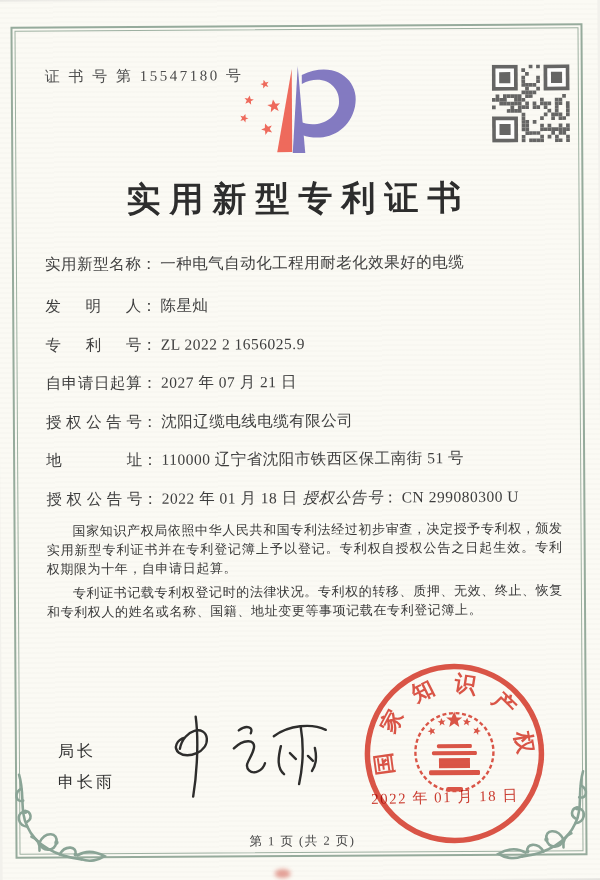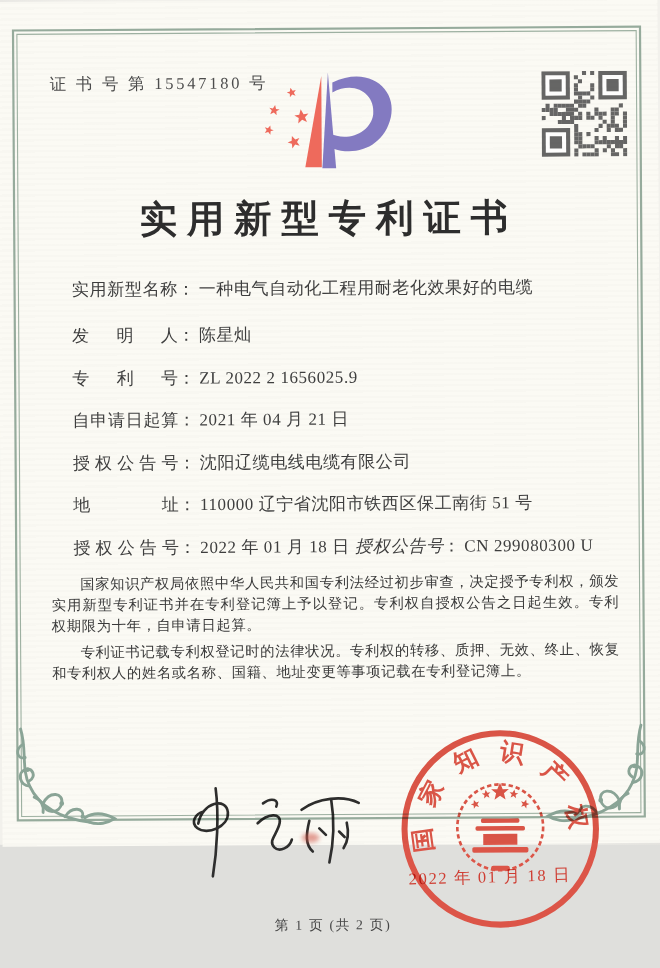--- a/index.html
+++ b/index.html
@@ -1,35 +1,35 @@
 <!DOCTYPE html>
 <html><head>
 <meta charset="utf-8">
 <style>
   html,body{margin:0;padding:0;}
   body{width:600px;height:880px;overflow:hidden;background:#dfdfdc;
        font-family:"Liberation Serif","DejaVu Serif",serif;}
-  .photo{position:relative;width:600px;height:768px;
+  .photo{position:relative;width:600px;height:880px;
          background:linear-gradient(135deg,#e9e8e4 0%,#f2f1ec 8%,#f2f1ec 92%,#e4e3df 100%);}
   .sheet{position:absolute;inset:0;background:#fbfaf4;transform:rotate(-0.35deg);
          background-image:repeating-linear-gradient(180deg,rgba(0,0,0,0.012) 0 2px,transparent 2px 5px);}
   .frame{position:absolute;left:13px;right:15px;top:25px;bottom:23px;border:2px solid #96ab9c;}
   .frame-inner{position:absolute;inset:2px;border:1px solid #9db0a1;}
   .ornament{position:absolute;width:96px;height:96px;}
   .orn-bl{left:-6px;bottom:-6px;}
   .orn-br{right:-6px;bottom:-6px;transform:scaleX(-1);}
   .cert-no{position:absolute;left:47px;top:66px;font-size:15px;letter-spacing:2.5px;color:#4c4c4c;}
   .logo{position:absolute;left:236px;top:58px;}
   .qr{position:absolute;left:494px;top:66px;width:78px;height:78px;opacity:.82;}
   .title{position:absolute;left:0;right:0;top:176px;margin:0;text-align:center;
          font-size:34px;font-weight:600;letter-spacing:9px;color:#2d2d2d;}
   .fields{position:absolute;left:46px;right:36px;top:252px;font-size:15.5px;color:#3e3e3e;}
   .frow{position:relative;line-height:22px;margin-bottom:16.5px;white-space:nowrap;}
   .frow.gap{margin-bottom:20px;}
-  .flabel{display:inline-block;width:96px;text-align:justify;text-align-last:justify;vertical-align:top;margin-left:20px;}
+  .flabel{display:inline-block;width:96px;text-align:justify;text-align-last:justify;vertical-align:top;}
   .fcolon{display:inline-block;vertical-align:top;}
   .fvalue{display:inline-block;vertical-align:top;letter-spacing:0.5px;}
   .grant2{position:absolute;left:256px;top:0;}
   .grant2 .flabel{width:80px;font-style:italic;}
   .body{position:absolute;left:46px;right:38px;top:520px;font-size:13px;line-height:1.48;
         color:#3a3a3a;text-align:justify;letter-spacing:0.6px;}
   .body p{margin:0 0 4px 0;text-indent:2em;}
   .director{position:absolute;left:56px;top:734px;font-size:16px;color:#303030;
             line-height:31px;letter-spacing:3px;
             font-family:"Liberation Sans","DejaVu Sans",sans-serif;}
@@ -245,21 +245,21 @@
       <div class="frow">
         <span class="flabel">发明人</span><span class="fcolon">：</span>
         <span class="fvalue">陈星灿</span>
       </div>
       <div class="frow">
         <span class="flabel">专利号</span><span class="fcolon">：</span>
         <span class="fvalue">ZL 2022 2 1656025.9</span>
       </div>
       <div class="frow">
         <span class="flabel">自申请日起算</span><span class="fcolon">：</span>
-        <span class="fvalue">2021 年 04 月 21 日</span>
+        <span class="fvalue">2027 年 07 月 21 日</span>
       </div>
       <div class="frow">
         <span class="flabel">授权公告号</span><span class="fcolon">：</span>
         <span class="fvalue">沈阳辽缆电线电缆有限公司</span>
       </div>
       <div class="frow">
         <span class="flabel">地址</span><span class="fcolon">：</span>
         <span class="fvalue">110000  辽宁省沈阳市铁西区保工南街 51 号</span>
       </div>
       <div class="frow">
@@ -270,20 +270,24 @@
           <span class="fvalue">CN 299080300 U</span>
         </span>
       </div>
     </div>
 
     <div class="body">
       <p>国家知识产权局依照中华人民共和国专利法经过初步审查，决定授予专利权，颁发实用新型专利证书并在专利登记簿上予以登记。专利权自授权公告之日起生效。专利权期限为十年，自申请日起算。</p>
       <p>专利证书记载专利权登记时的法律状况。专利权的转移、质押、无效、终止、恢复和专利权人的姓名或名称、国籍、地址变更等事项记载在专利登记簿上。</p>
     </div>
 
+    <div class="director">
+      <div>局长</div>
+      <div>申长雨</div>
+    </div>
 
     <svg class="signature" width="192" height="102" viewBox="0 0 192 102">
       <g fill="none" stroke="#2e2e2e" stroke-width="2.4" stroke-linecap="round">
         <path d="M36,42 C40,22 62,18 63,32 C64,45 44,53 35,46 C29,41 33,33 41,31"></path>
         <path d="M52,10 C55,34 53,66 49,90"></path>
         <path d="M95,24 C103,18 110,21 107,27"></path>
         <path d="M90,42 C99,33 112,32 110,42 C108,52 99,58 105,64 C110,69 119,64 121,57"></path>
         <path d="M130,30 C145,19 168,17 182,24"></path>
         <path d="M157,21 C160,40 159,60 155,78"></path>
         <path d="M137,40 C134,52 133,62 140,68"></path>

